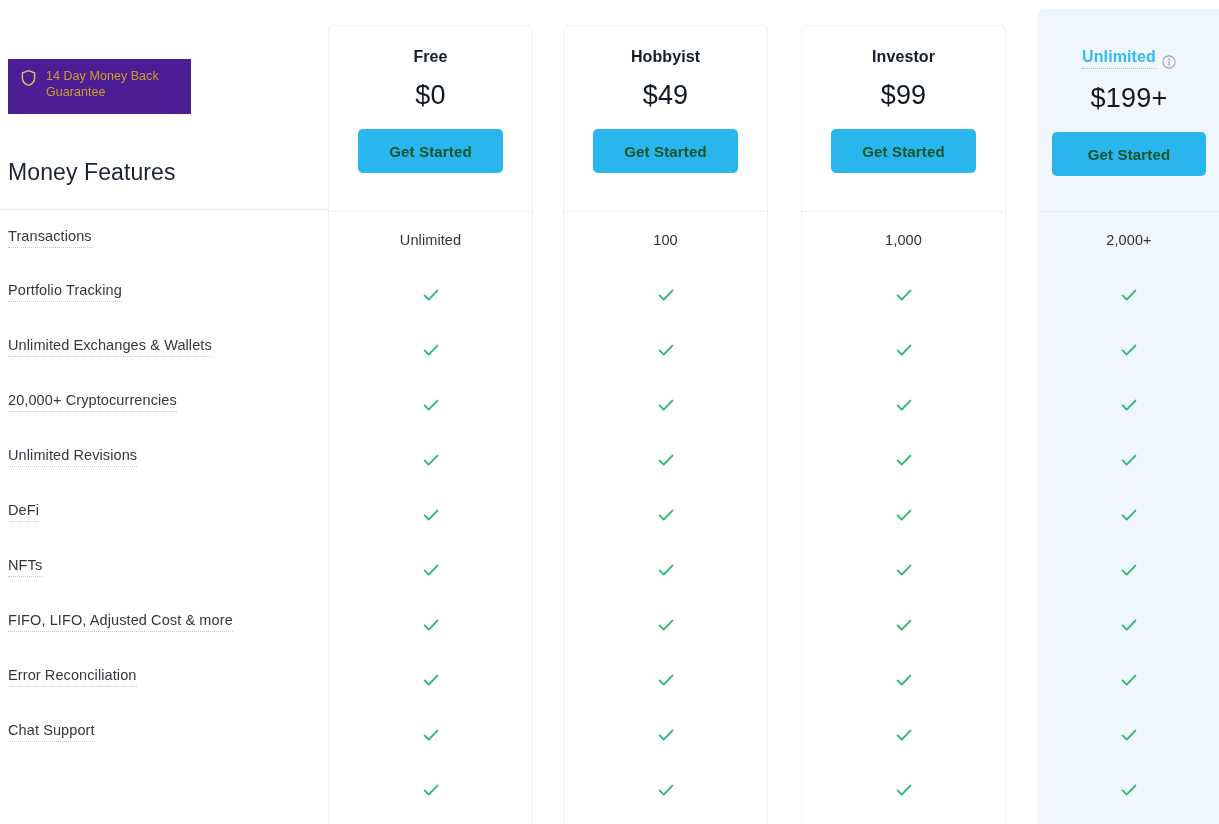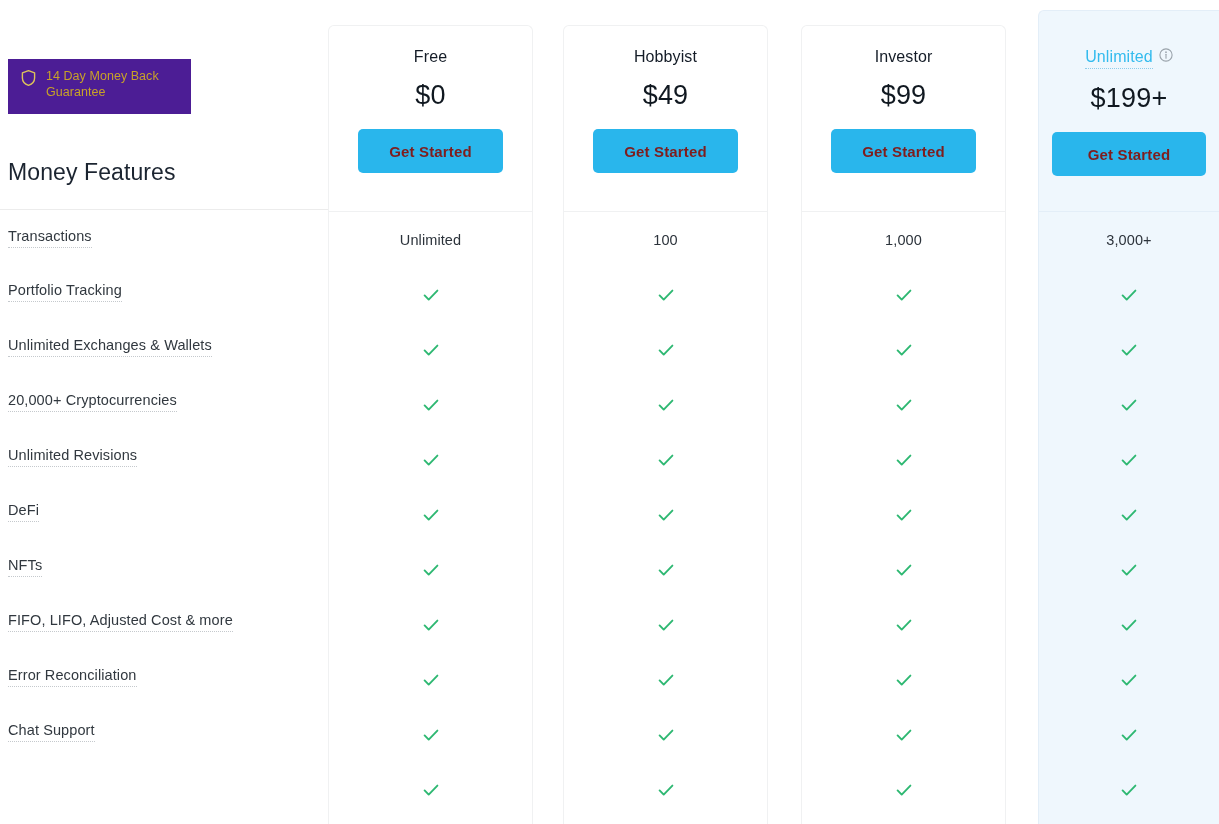--- a/index.html
+++ b/index.html
@@ -138,25 +138,25 @@
   }
 
   .card-3 .card-header {
     height: 201px;
     border-bottom-color: #e3eef8;
   }
 
   .plan-name {
     margin-top: 22px;
     font-size: 16px;
-    font-weight: normal;
+    font-weight: bold;
     color: #141c27;
     letter-spacing: .1px;
     display: flex;
-    align-items: flex-start;
+    align-items: flex-end;
     gap: 6px;
   }
 
   .card-3 .plan-name {
     margin-top: 37px;
     color: #33bbee;
   }
 
   .card-3 .plan-name .plan-name-text {
     border-bottom: 1px dotted #8ecdea;
@@ -171,21 +171,21 @@
     letter-spacing: .2px;
   }
 
   .cta-button {
     margin-top: 18px;
     width: 145px;
     height: 44px;
     background: #29b6ec;
     border: none;
     border-radius: 5px;
-    color: #7f1d1d;
+    color: #14532d;
     font-family: "Liberation Sans", sans-serif;
     font-size: 15px;
     font-weight: bold;
     letter-spacing: .15px;
     cursor: pointer;
     display: flex;
     align-items: center;
     justify-content: center;
   }
 
@@ -531,21 +531,21 @@
                 <circle cx="7" cy="4.2" r="0.85" fill="#9aa3ab"></circle>
                 <path d="M7 6.3 V10.2" stroke="#9aa3ab" stroke-width="1.1" stroke-linecap="round"></path>
               </svg>
             </span>
           </div>
           <div class="plan-price">$199+</div>
           <button class="cta-button">Get Started</button>
         </div>
         <div class="card-body">
           <div class="value-row">
-            <span class="value-text">3,000+</span>
+            <span class="value-text">2,000+</span>
           </div>
           <div class="value-row">
             <span>
               <svg class="check-icon" width="20" height="20" viewBox="0 0 20 20" fill="none">
                 <path d="M3.6 10.4 L7.7 14.6 L16.4 5.6" stroke="#2eb872" stroke-width="1.9" stroke-linecap="round" stroke-linejoin="round"></path>
               </svg>
             </span>
           </div>
           <div class="value-row">
             <span>

